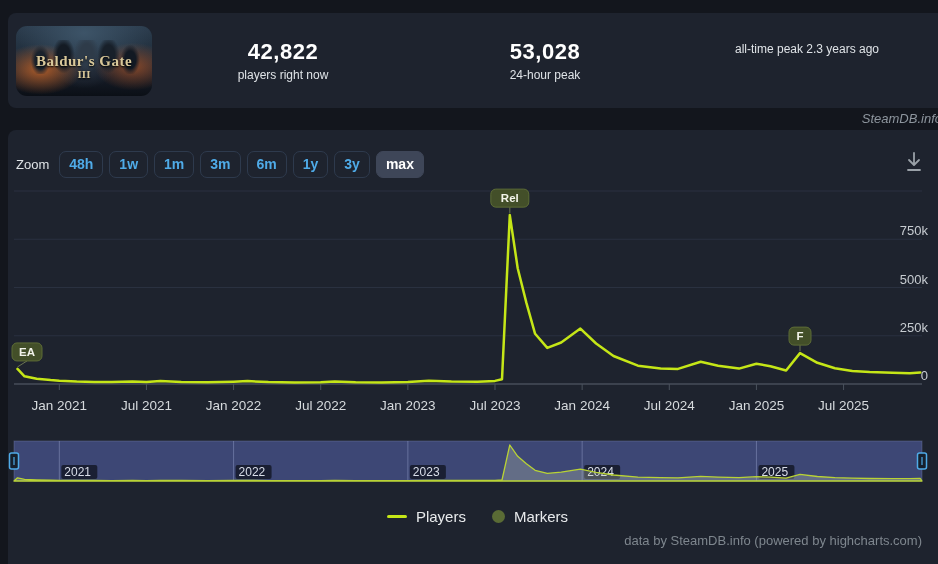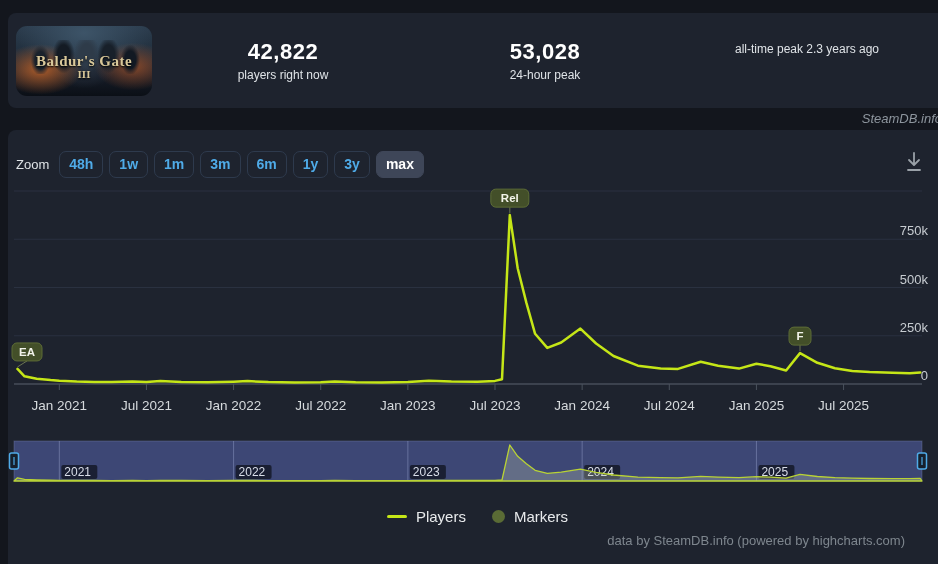--- a/index.html
+++ b/index.html
@@ -72,21 +72,21 @@
   .range-btn.active { background:#3e4658; border-color:#3e4658; color:#ffffff; }
   .dl-wrap { margin-left:auto; }
   .legend-row {
     display:flex; justify-content:center; align-items:center;
     margin-top:13px; height:22px; gap:26px;padding-left:9px;
   }
   .legend-item { display:flex; align-items:center; gap:9px; font-size:15px; color:#e8eaec; cursor:pointer; }
   .sw-line { width:20px; height:3px; border-radius:2px; }
   .sw-circle { width:13px; height:13px; border-radius:50%; }
   .credit {
-    margin-top:6px; text-align:right; padding-right:33px;
+    margin-top:6px; text-align:right; padding-right:16px;
     font-size:13px; color:#7e868e;
   }
   svg text { font-family:"Liberation Sans", sans-serif; }
 </style>
 </head>
 <body>
 
 <div class="header-card">
   <div class="game-capsule">
     <div class="silhouettes"></div>

